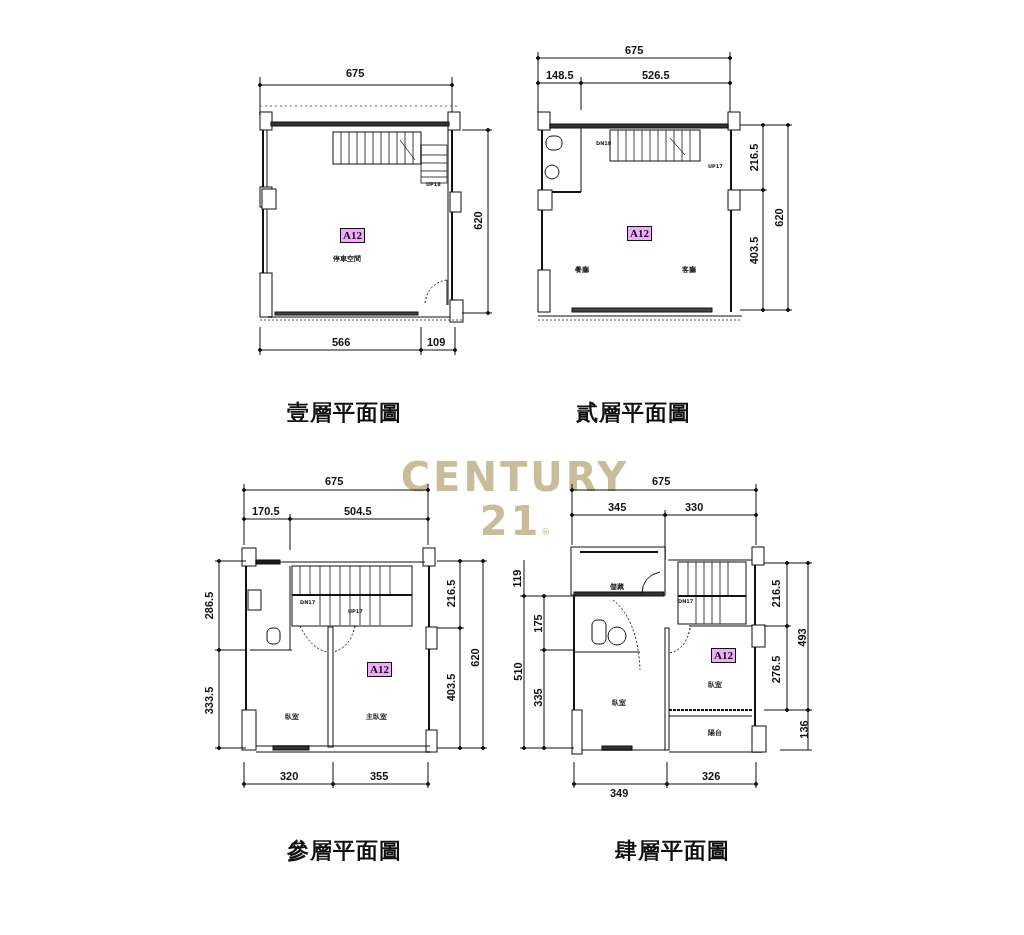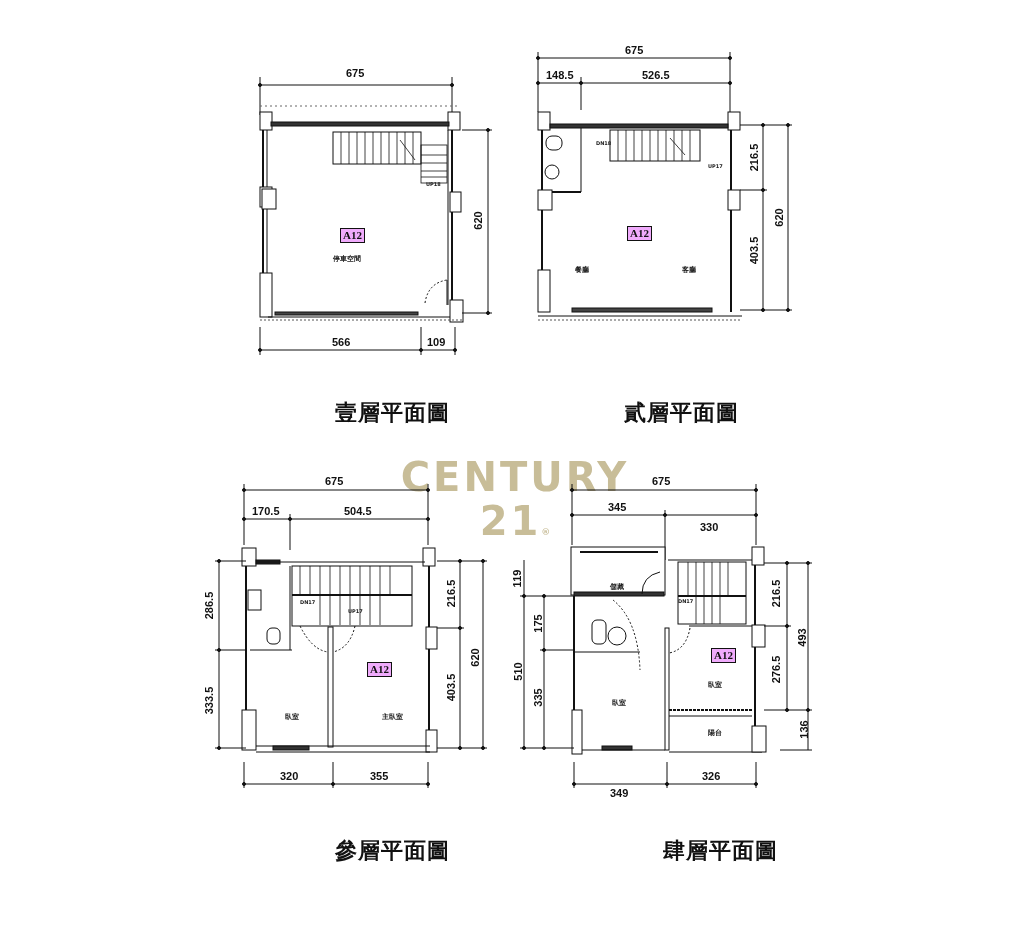--- a/index.html
+++ b/index.html
@@ -8,21 +8,21 @@
   .plan { position:absolute; }
   .plan svg { position:absolute; left:0; top:0; overflow:visible; }
   .dim { position:absolute; font-family:"Liberation Sans","DejaVu Sans",sans-serif;
          font-size:11px; font-weight:bold; color:#111; white-space:nowrap; line-height:1; }
   .dim.v { transform:rotate(-90deg); transform-origin:center center; }
   .unit { position:absolute; border:1px solid #111; font-family:"Liberation Serif",serif;
           font-size:11px; font-weight:bold; padding:1px 2px; line-height:1; background:#f0abfc; }
   .room { position:absolute; font-size:7px; font-weight:bold; color:#222; white-space:nowrap; }
   .tag { position:absolute; font-size:5px; font-weight:bold; color:#222; }
   .caption { position:absolute; font-family:"DejaVu Serif","Liberation Serif",serif;
-             font-size:22px; font-weight:bold; letter-spacing:1px; color:#111;margin-left:48px; }
+             font-size:22px; font-weight:bold; letter-spacing:1px; color:#111; }
   .logo { position:absolute; left:360px; top:436px; width:310px; text-align:center; }
   .logo-main { font-family:"DejaVu Sans","Liberation Sans",sans-serif; font-weight:bold;
                font-size:40px; letter-spacing:3px; line-height:44px;margin-top:19px; }
   .logo-sub { font-family:"DejaVu Sans",sans-serif; font-size:15px; letter-spacing:3px; margin-top:1px; }
   .reg { font-size:9px; vertical-align:baseline; letter-spacing:0; }
 </style>
 </head>
 <body>
 
 <div class="plan" style="left:240px;top:55px;width:270px;height:310px;">
@@ -261,21 +261,21 @@
   <span class="dim" style="left:144px;top:36px;">504.5</span>
   <span class="dim v" style="left:-4px;top:130px;">286.5</span>
   <span class="dim v" style="left:-4px;top:225px;">333.5</span>
   <span class="dim v" style="left:238px;top:118px;">216.5</span>
   <span class="dim v" style="left:238px;top:212px;">403.5</span>
   <span class="dim v" style="left:266px;top:182px;">620</span>
   <span class="dim" style="left:80px;top:301px;">320</span>
   <span class="dim" style="left:170px;top:301px;">355</span>
   <span class="unit" style="left:167px;top:192px;">A12</span>
   <span class="room" style="left:85px;top:242px;">臥室</span>
-  <span class="room" style="left:166px;top:242px;margin-left:16px;">主臥室</span>
+  <span class="room" style="left:166px;top:242px;">主臥室</span>
   <span class="tag" style="left:100px;top:129px;">DN17</span>
   <span class="tag" style="left:148px;top:138px;">UP17</span>
 </div>
 
 <div class="plan" style="left:500px;top:470px;width:320px;height:320px;">
   <svg width="320" height="320">
     <g stroke="#111" fill="none" stroke-width="1">
       <line x1="72" y1="20" x2="256" y2="20"></line>
       <line x1="72" y1="14" x2="72" y2="75"></line>
         <line x1="256" y1="14" x2="256" y2="75"></line>
@@ -352,21 +352,21 @@
       <line x1="74" y1="292" x2="74" y2="318"></line>
         <line x1="167" y1="292" x2="167" y2="318"></line>
         <line x1="256" y1="292" x2="256" y2="318"></line>
       <circle cx="74" cy="314" r="1.5" fill="#111"></circle>
         <circle cx="167" cy="314" r="1.5" fill="#111"></circle>
         <circle cx="256" cy="314" r="1.5" fill="#111"></circle>
     </g>
   </svg>
   <span class="dim" style="left:152px;top:6px;">675</span>
   <span class="dim" style="left:108px;top:32px;">345</span>
-  <span class="dim" style="left:200px;top:32px;margin-top:20px;">330</span>
+  <span class="dim" style="left:185px;top:32px;">330</span>
   <span class="dim v" style="left:9px;top:103px;">119</span>
   <span class="dim v" style="left:9px;top:196px;">510</span>
   <span class="dim v" style="left:29px;top:148px;">175</span>
   <span class="dim v" style="left:29px;top:222px;">335</span>
   <span class="dim v" style="left:263px;top:118px;">216.5</span>
   <span class="dim v" style="left:263px;top:194px;">276.5</span>
   <span class="dim v" style="left:293px;top:162px;">493</span>
   <span class="dim v" style="left:295px;top:254px;">136</span>
   <span class="dim" style="left:110px;top:318px;">349</span>
   <span class="dim" style="left:202px;top:301px;">326</span>

